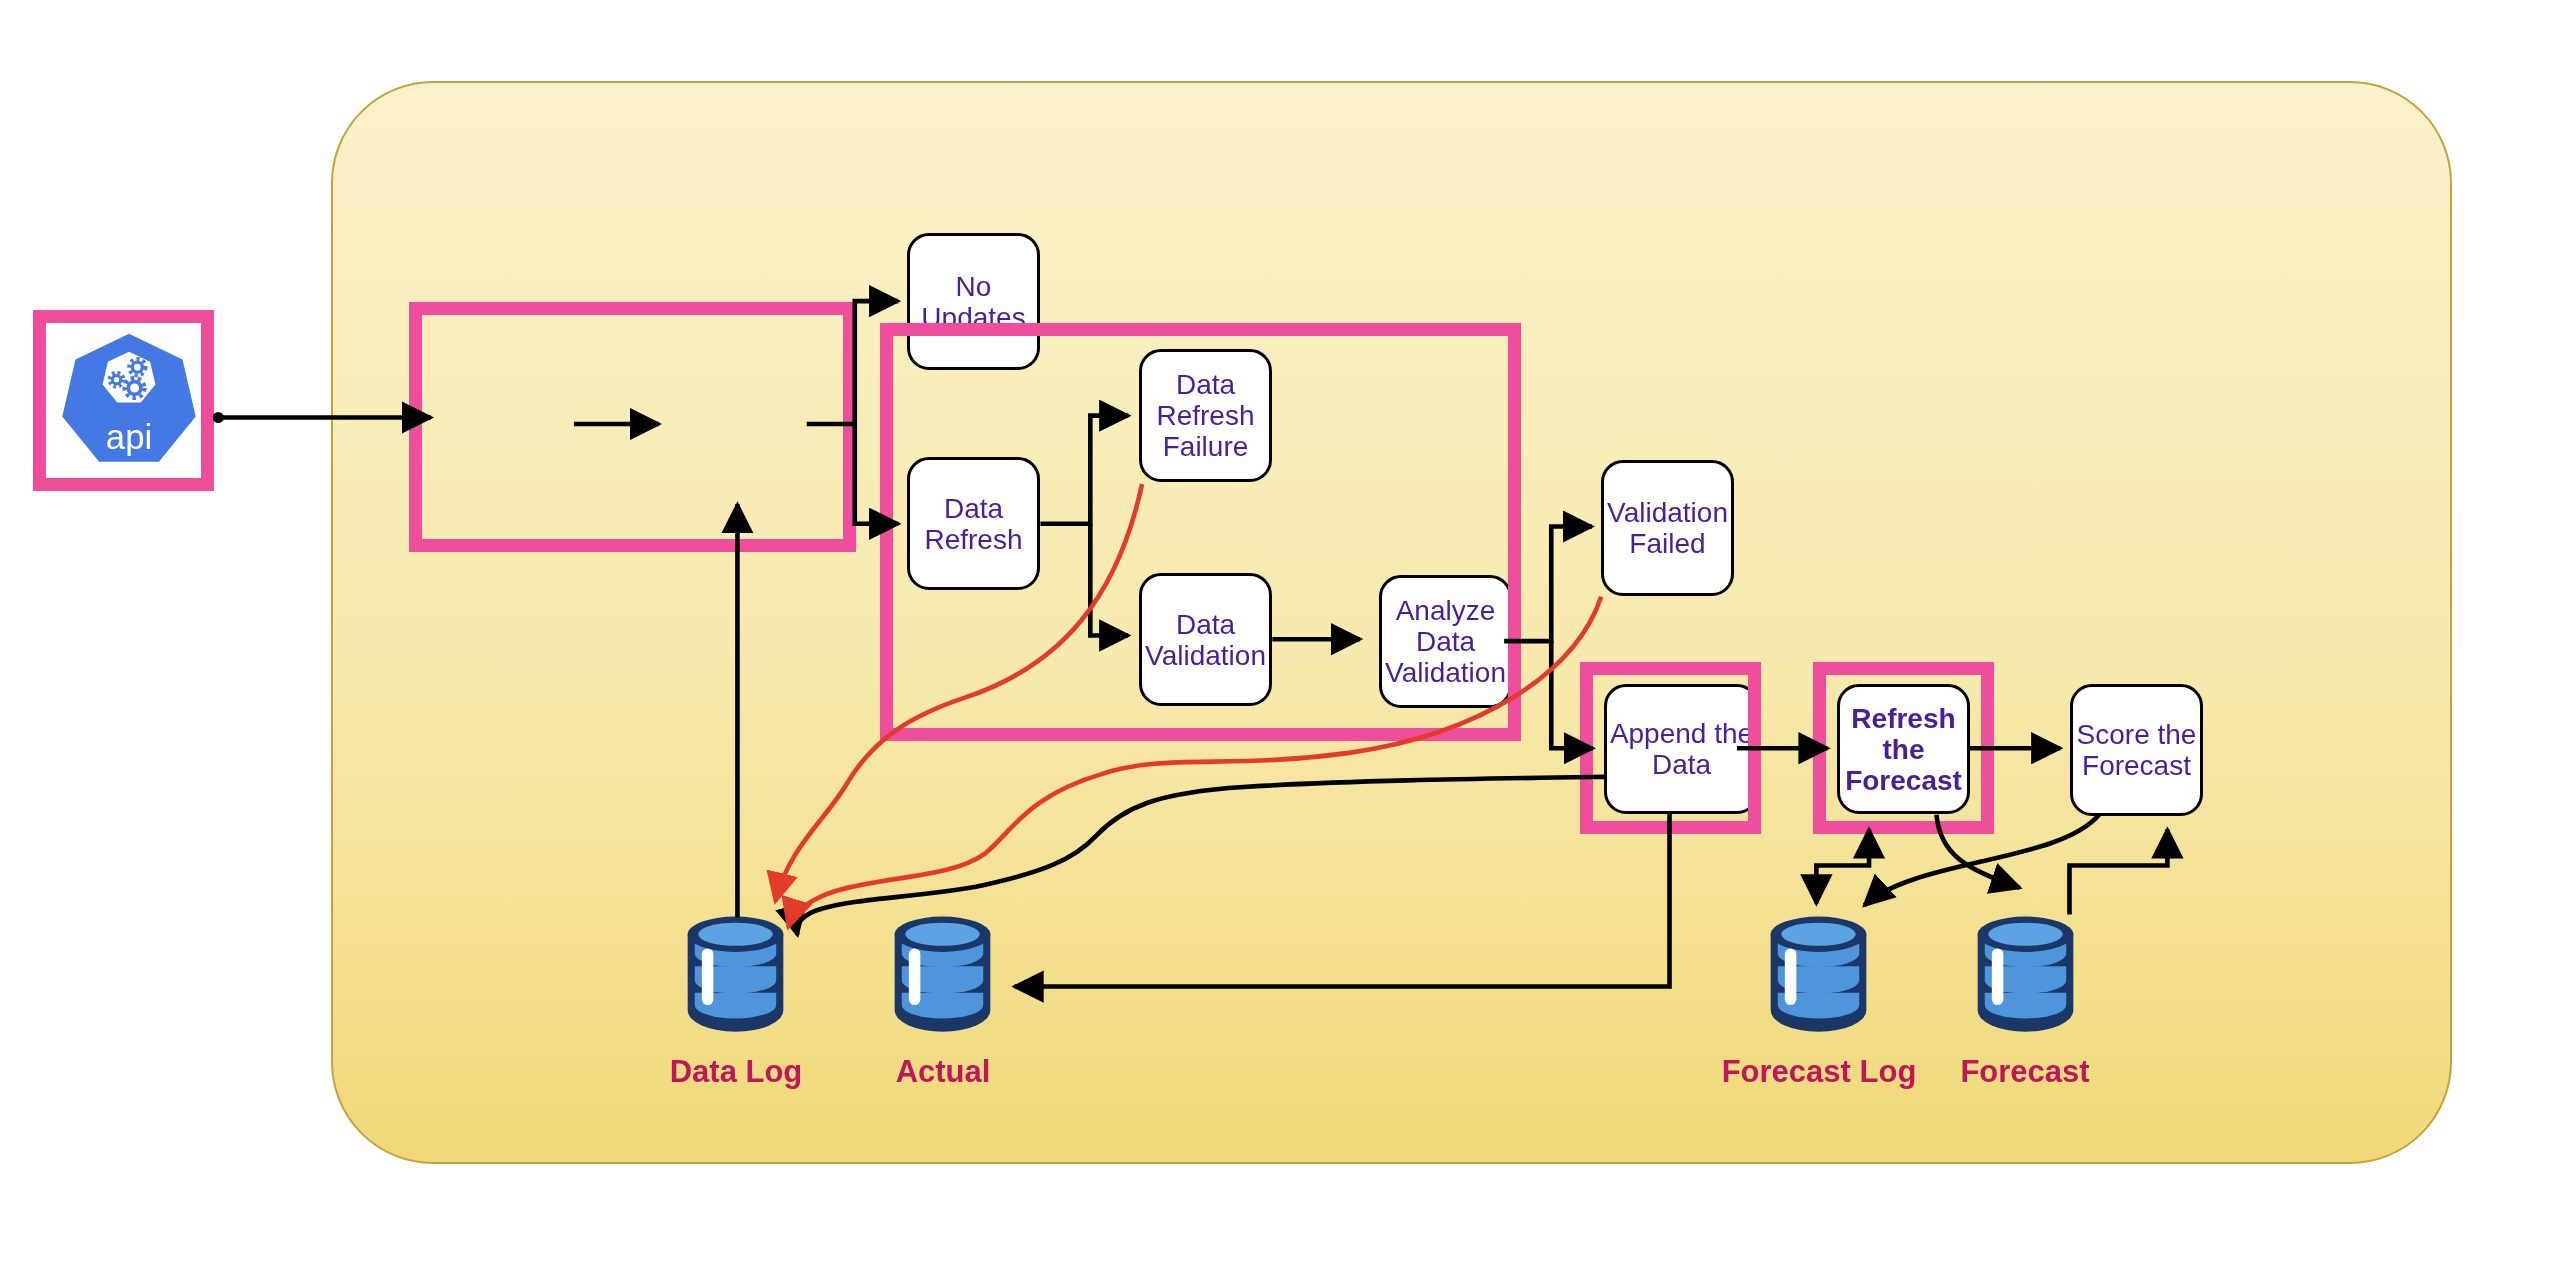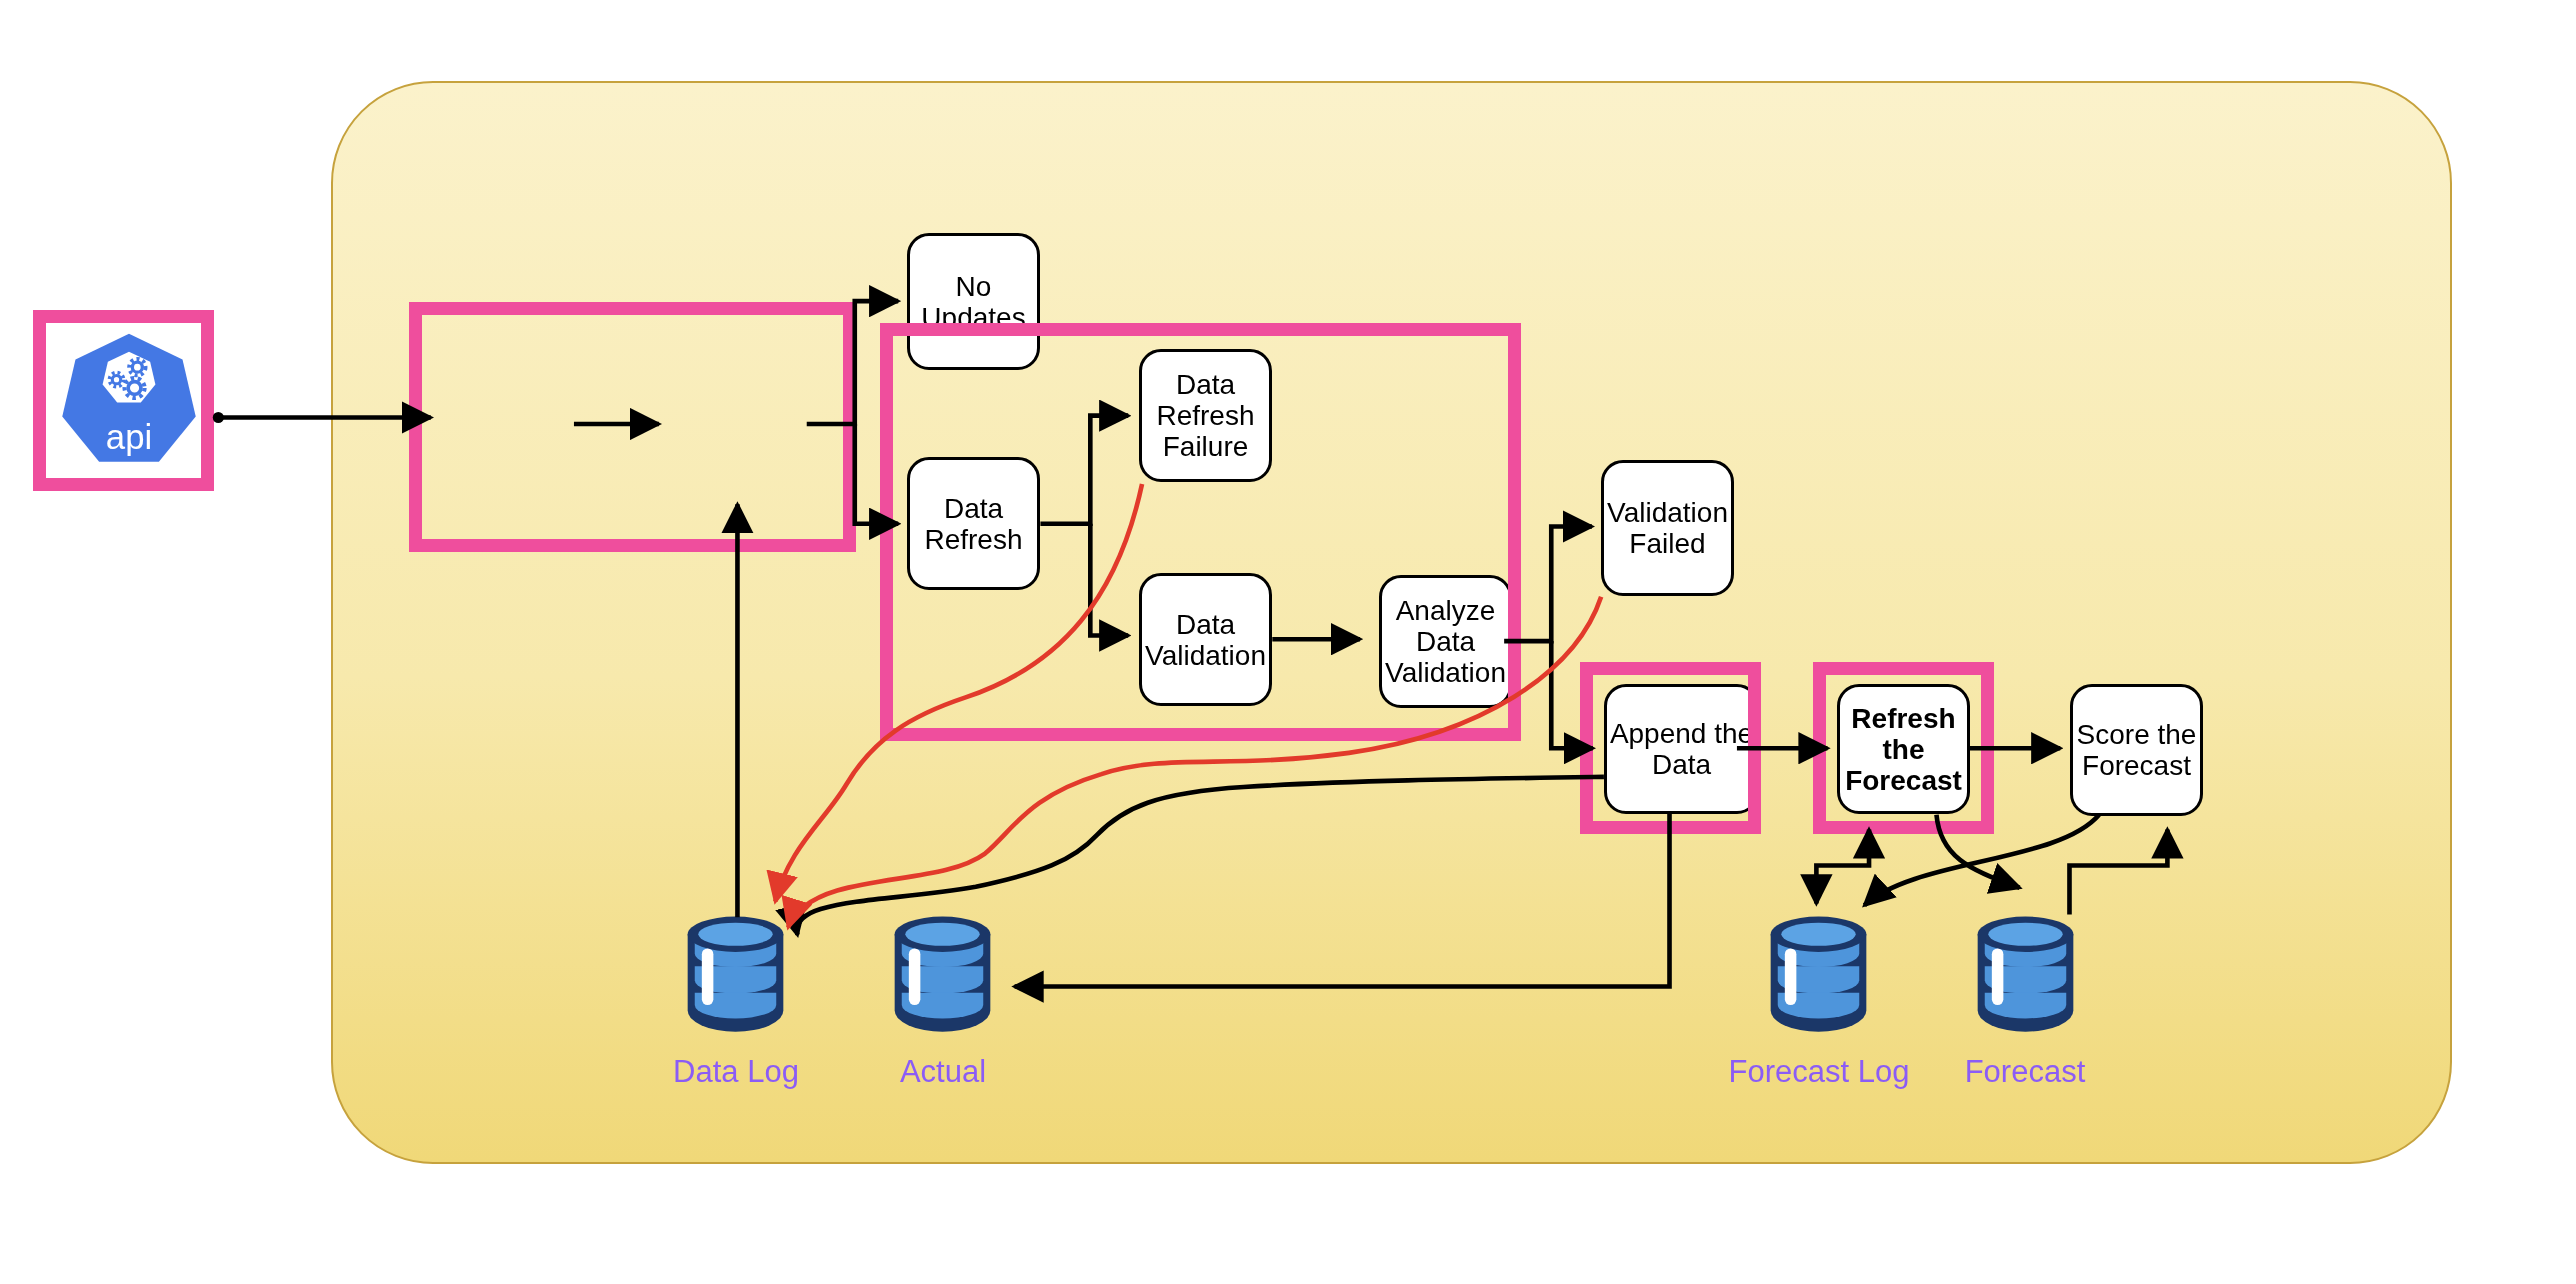--- a/index.html
+++ b/index.html
@@ -3,28 +3,28 @@
 <meta charset="utf-8">
 <style>
   html,body{margin:0;padding:0;background:#ffffff;}
   .stage{position:relative;width:2576px;height:1284px;background:#ffffff;overflow:hidden;
          font-family:"Liberation Sans",sans-serif;}
   .container{position:absolute;left:331px;top:81px;width:2121px;height:1083px;
              border:2.8px solid #C6A23D;border-radius:102px;box-sizing:border-box;
              background:linear-gradient(180deg,#FBF2CB 0%,#F7E9AC 55%,#F0D878 100%);z-index:1;}
   .node{position:absolute;background:#fff;border:3.2px solid #000;border-radius:22px;
         display:flex;flex-direction:column;align-items:center;justify-content:center;
-        font-size:28px;line-height:31px;color:#000000;text-align:center;box-sizing:border-box;z-index:2;}
+        font-size:28px;line-height:31px;color:#4c1d95;text-align:center;box-sizing:border-box;z-index:2;}
   .pink{position:absolute;border:13px solid #EF4E9D;box-sizing:border-box;z-index:3;}
   .apibox{position:absolute;left:33px;top:310px;width:181px;height:181px;background:#fff;
           border:13px solid #EF4E9D;box-sizing:border-box;z-index:2;
           display:flex;align-items:center;justify-content:flex-end;}
   .dbicon{position:absolute;z-index:2;}
   .dblabel{position:absolute;z-index:2;width:296px;text-align:center;
-           font-weight:normal;font-size:31px;line-height:37px;color:#8b5cf6;}
+           font-weight:bold;font-size:31px;line-height:37px;color:#be185d;}
   #edges{position:absolute;left:0;top:0;z-index:4;pointer-events:none;}
 </style>
 </head>
 <body>
 
 <div class="stage">
 
   <div class="container"></div>
 
   <div class="apibox">

